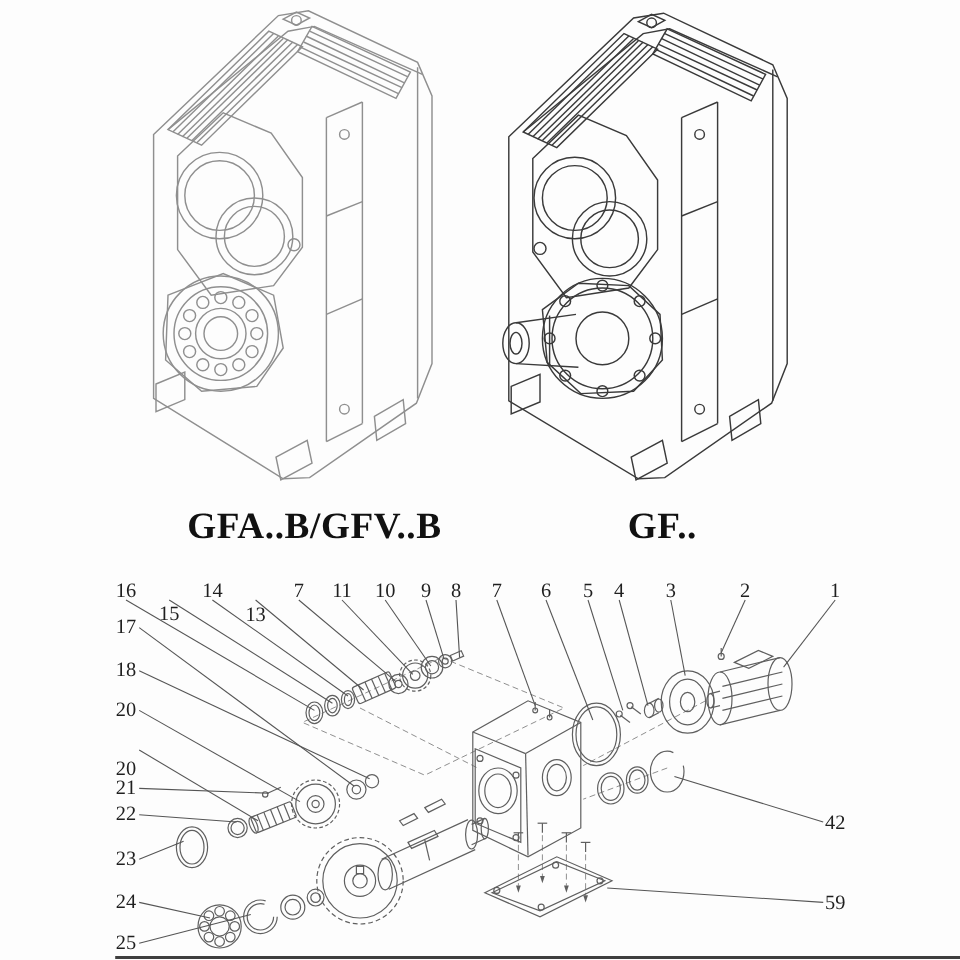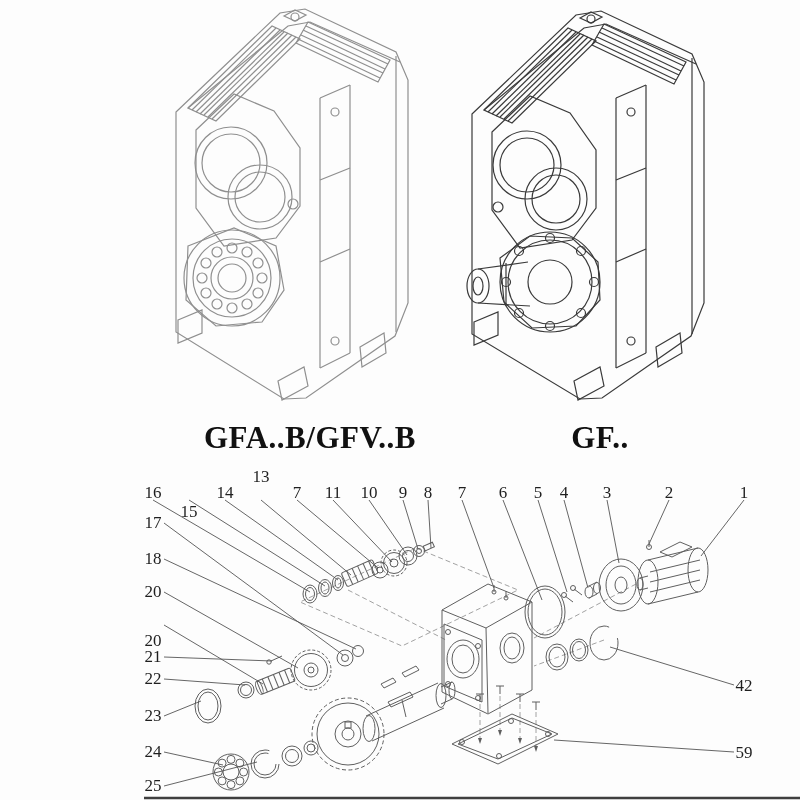--- a/index.html
+++ b/index.html
@@ -1,21 +1,21 @@
 <!DOCTYPE html>
 <html><head>
 <meta charset="utf-8">
 <style>
   html,body{margin:0;padding:0;}
   body{
     width:800px;height:800px;position:relative;overflow:hidden;
     background:#fdfdfd;
     font-family:"Liberation Serif", serif;
   }
-  .page{position:absolute;inset:0;margin-left:48px;}
+  .page{position:absolute;inset:0;}
   svg{position:absolute;top:0;left:0;}
   .model-label{
     position:absolute;
     transform:translateX(-50%);
     font-weight:bold;
     font-size:31px;
     letter-spacing:0.5px;
     color:#111;
     white-space:nowrap;
   }
@@ -415,21 +415,21 @@
 </svg>
 
 <div class="model-label" style="left:262px;top:420px;">GFA..B/GFV..B</div>
 
 <div class="model-label" style="left:552px;top:420px;">GF..</div>
 
 <div id="callouts">
       <div class="callout" style="left: 105px; top: 492px;">16</div>
       <div class="callout" style="left: 141px; top: 511px;">15</div>
       <div class="callout" style="left: 177px; top: 492px;">14</div>
-      <div class="callout" style="left: 213px; top: 476px;">13</div>
+      <div class="callout" style="left: 213px; top: 512px;">13</div>
       <div class="callout" style="left: 249px; top: 492px;">7</div>
       <div class="callout" style="left: 285px; top: 492px;">11</div>
       <div class="callout" style="left: 321px; top: 492px;">10</div>
       <div class="callout" style="left: 355px; top: 492px;">9</div>
       <div class="callout" style="left: 380px; top: 492px;">8</div>
       <div class="callout" style="left: 414px; top: 492px;">7</div>
       <div class="callout" style="left: 455px; top: 492px;">6</div>
       <div class="callout" style="left: 490px; top: 492px;">5</div>
       <div class="callout" style="left: 516px; top: 492px;">4</div>
       <div class="callout" style="left: 559px; top: 492px;">3</div>

